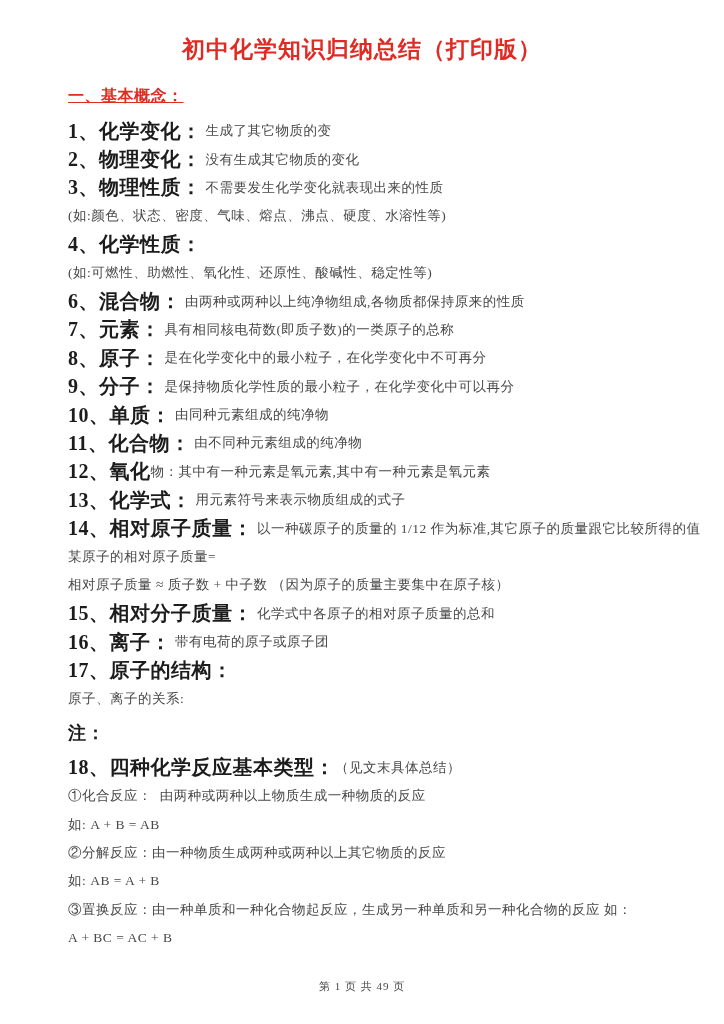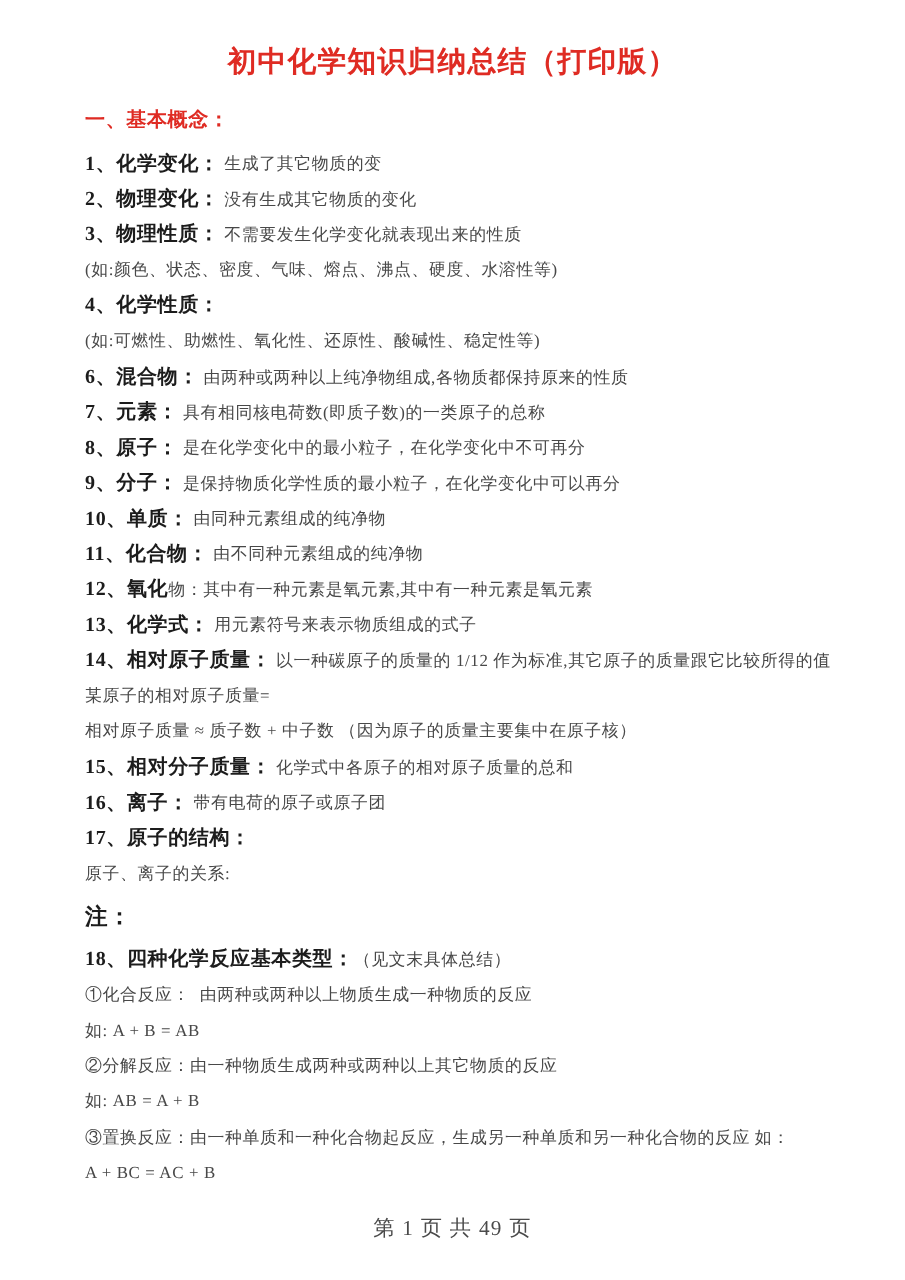--- a/index.html
+++ b/index.html
@@ -35,42 +35,42 @@
     display: flex;
     align-items: center;
     font-size: 13.5px;
     color: #484848;
     letter-spacing: 0.5px;
     white-space: pre;
   }
   .line-label {
     font-weight: 700;
     color: #1c1c1c;
-    font-size: 16px;
+    font-size: 20px;
     white-space: pre;
   }
   .line-text { white-space: pre; }
   .line.note { margin-top: 6px; margin-bottom: 6px; }
   .line.note .line-label { font-size: 18px; }
   .footer {
     position: absolute;
     bottom: 30px;
     left: 0; right: 0;
     text-align: center;
-    font-size: 17px;
+    font-size: 11px;
     color: #4a4a4a;
     letter-spacing: 1px;
   }
 </style>
 </head>
 <body>
 
 <div class="page">
   <div class="doc-title" style="color: rgb(223, 43, 35);">初中化学知识归纳总结（打印版）</div>
-  <div class="section-heading" style="color: rgb(223, 43, 35);">一、基本概念：</div>
+  <div class="section-heading" style="color: rgb(223, 43, 35); text-decoration: underline;">一、基本概念：</div>
   <div class="content">
       <div class="line">
     <span class="line-label">1、化学变化：</span>
     <span class="line-text"> 生成了其它物质的变</span>
   </div>
       <div class="line">
     <span class="line-label">2、物理变化：</span>
     <span class="line-text"> 没有生成其它物质的变化</span>
   </div>
       <div class="line">

